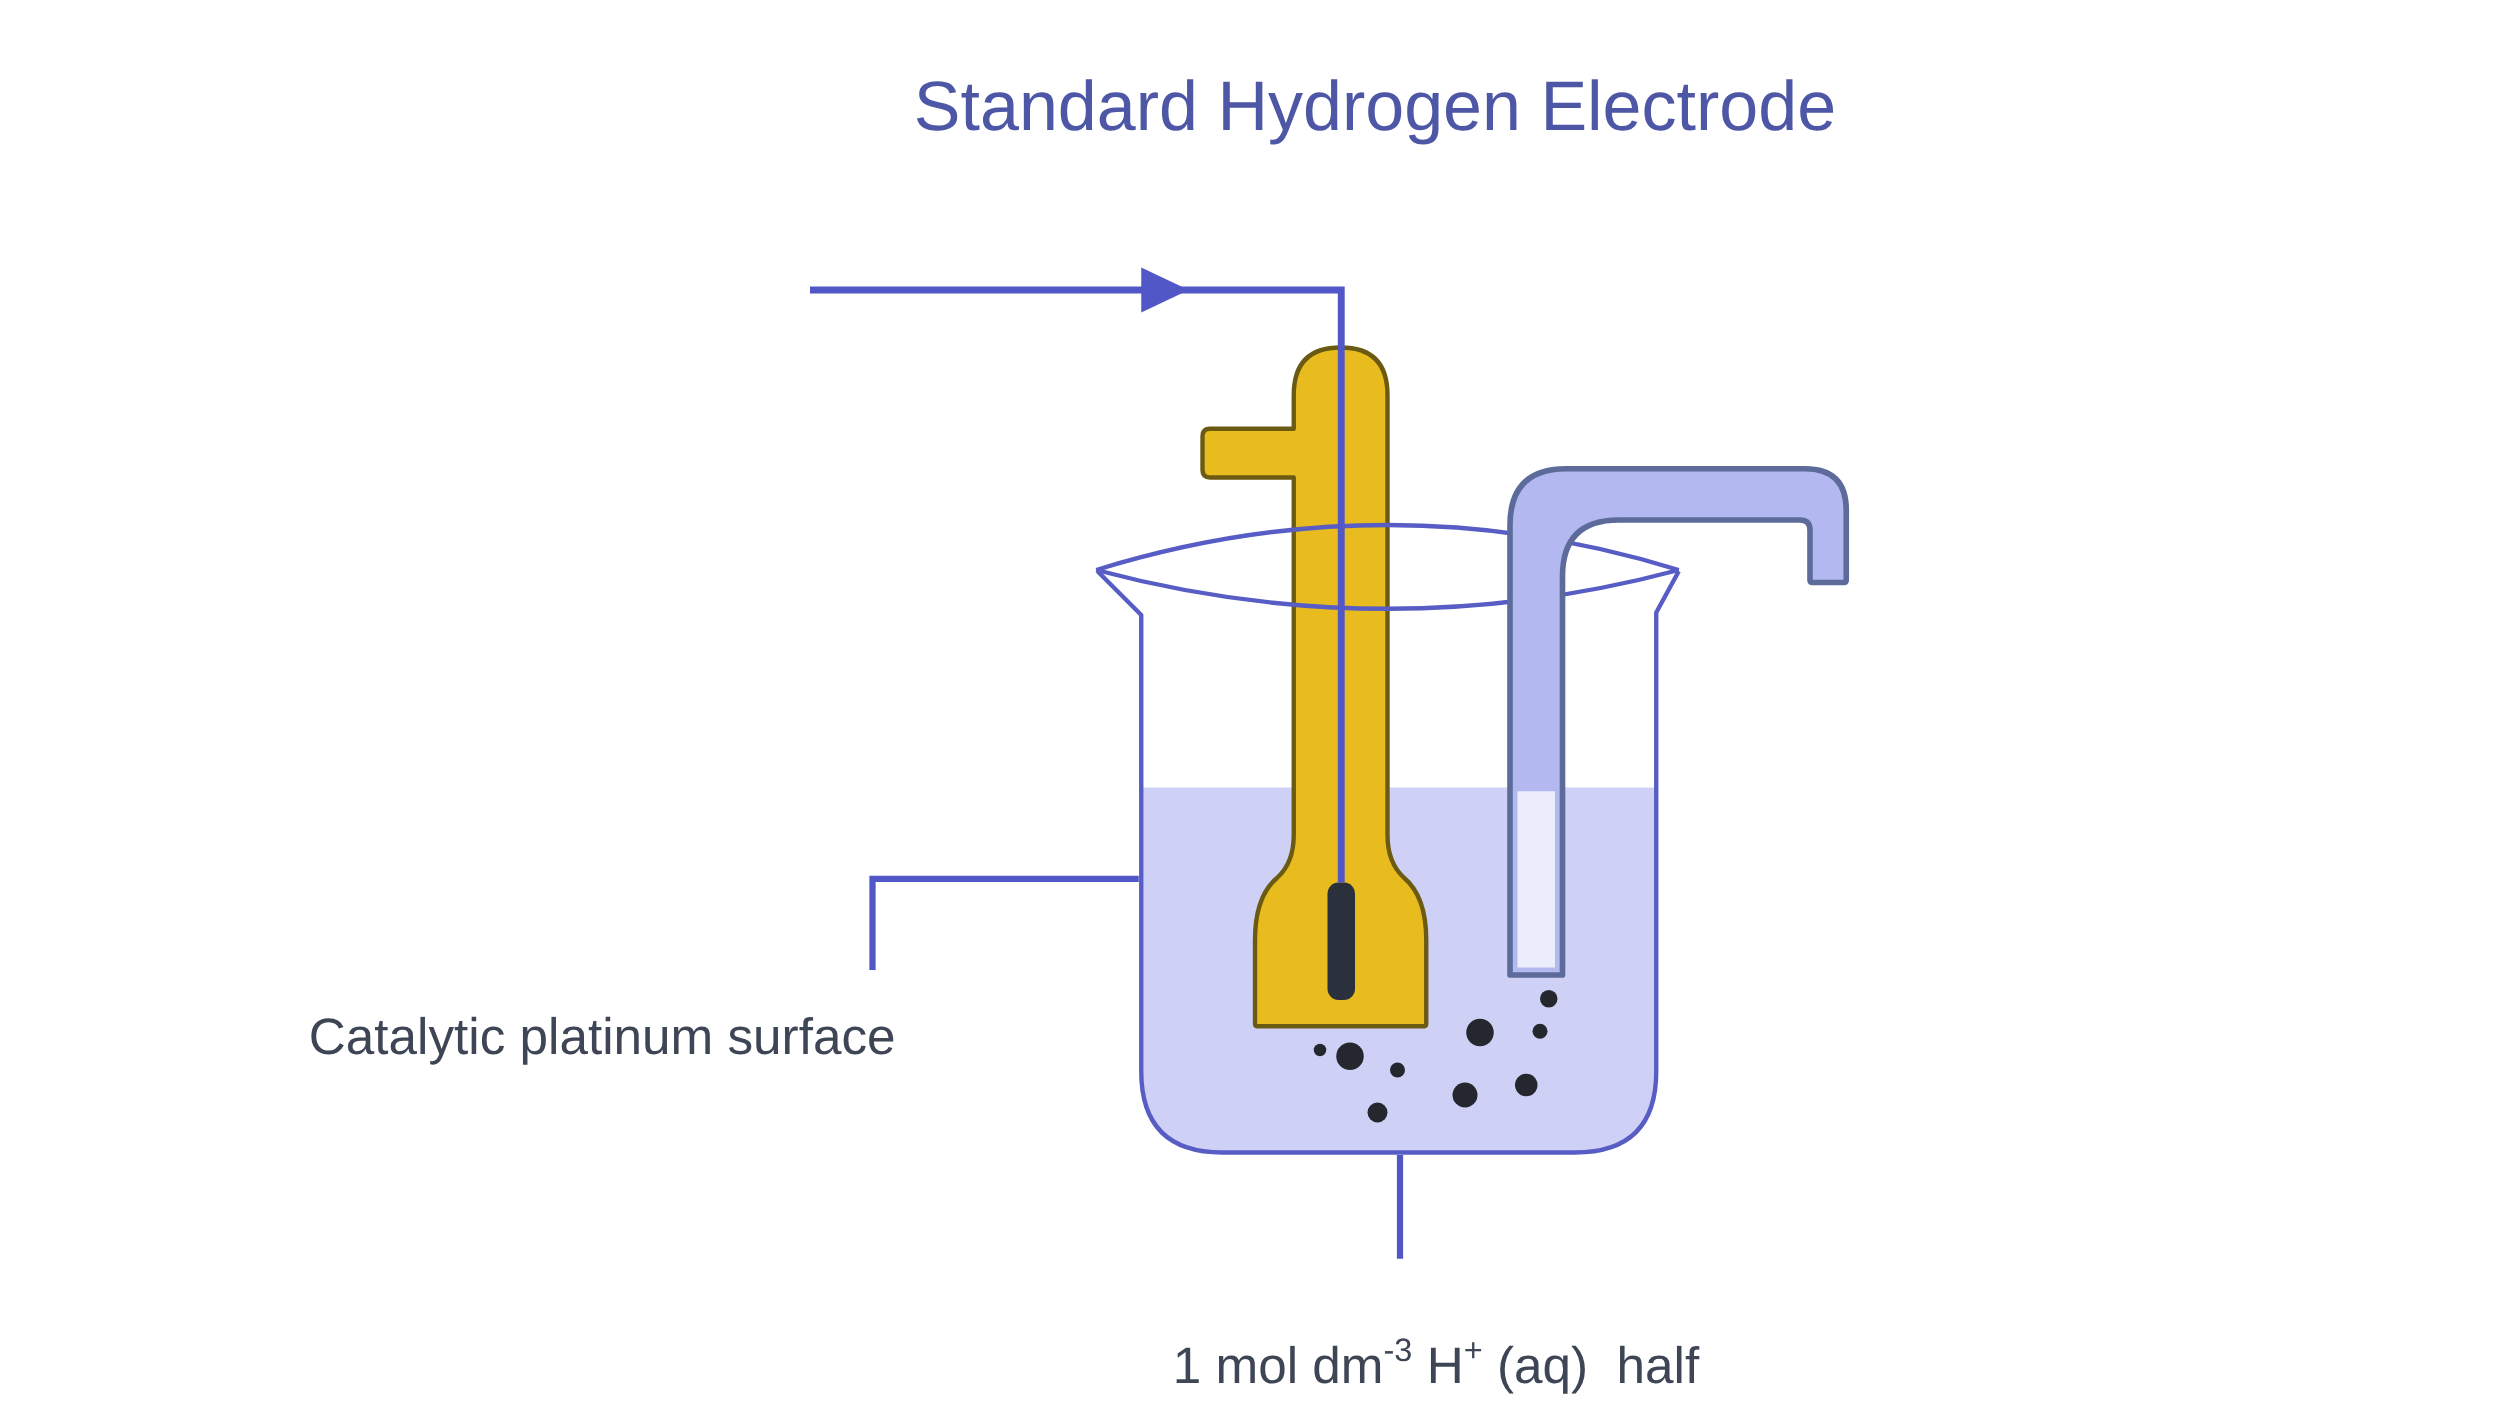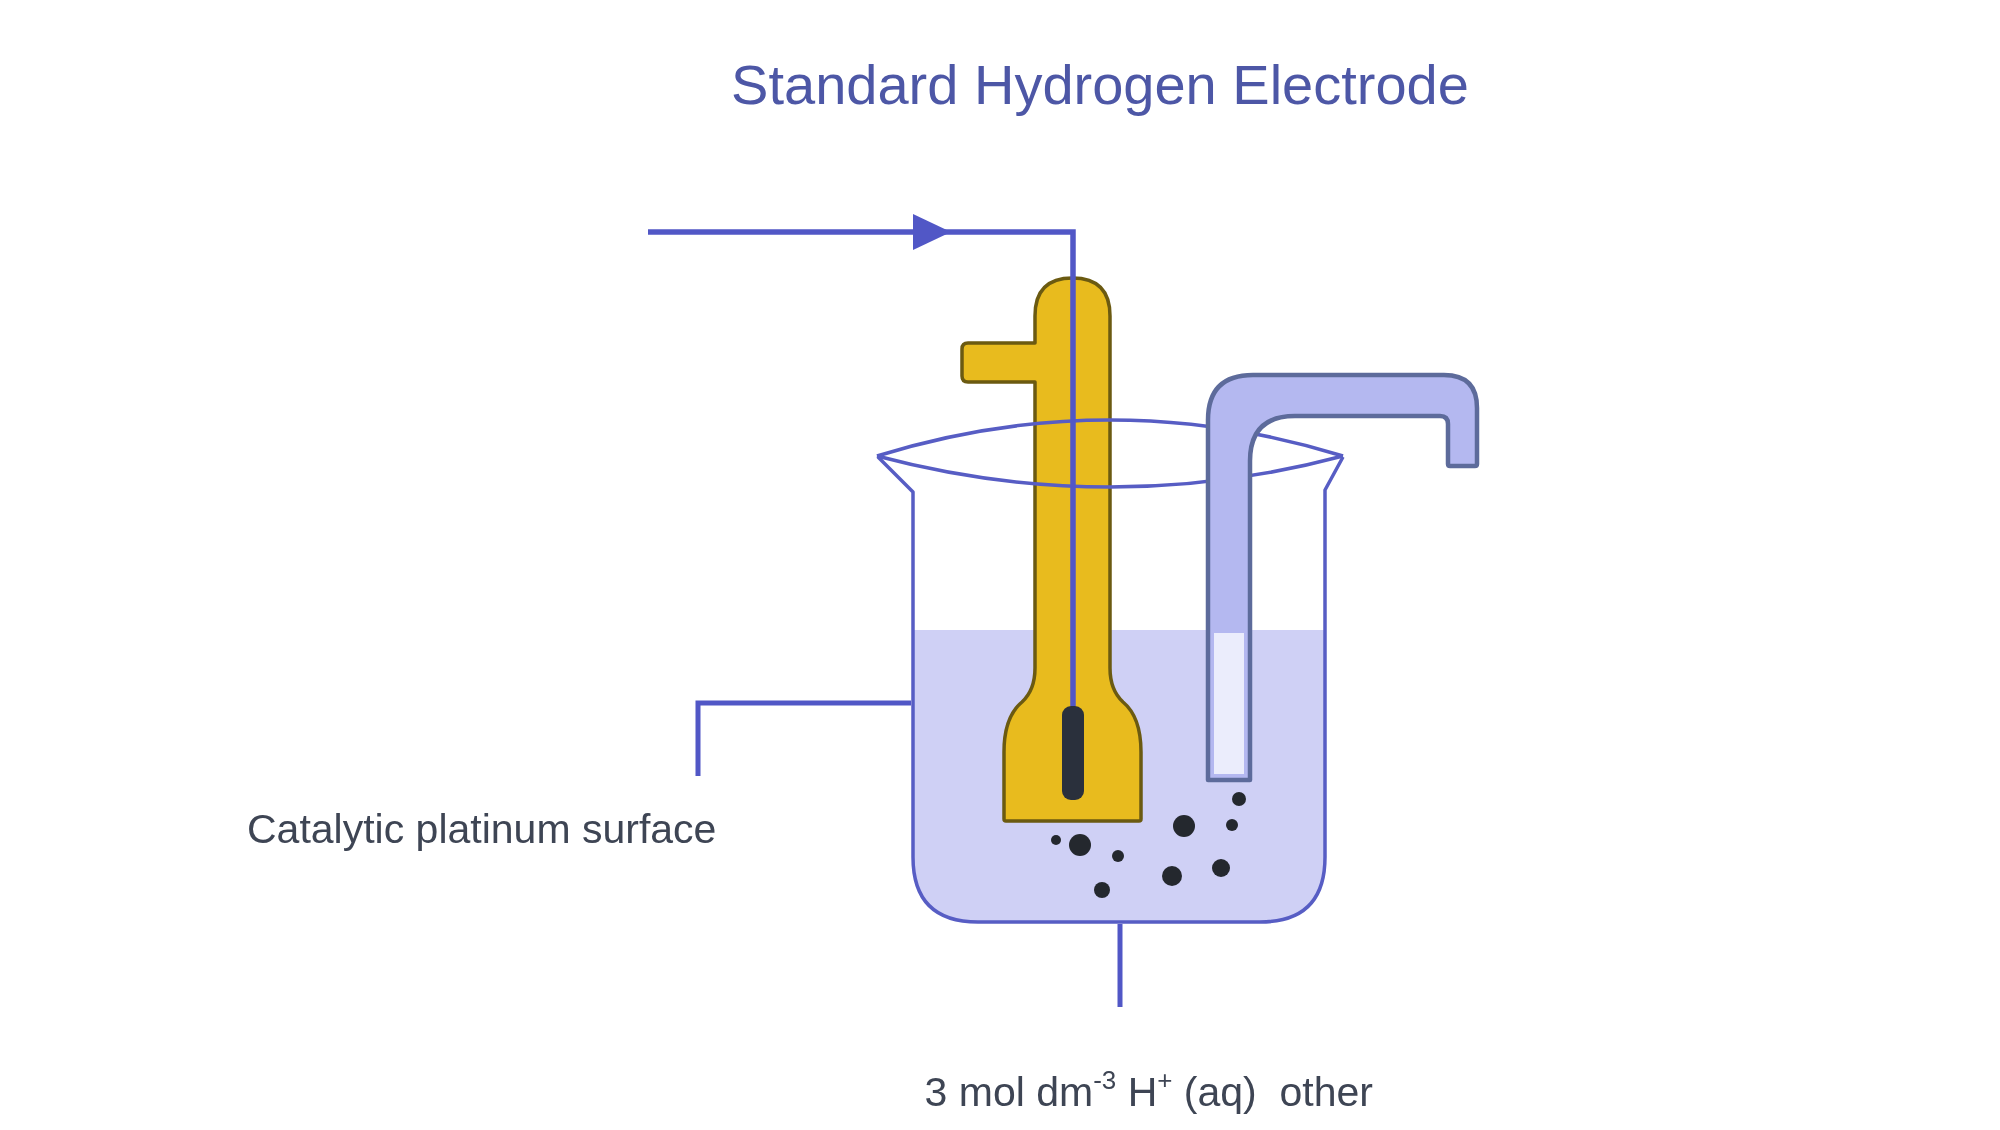--- a/index.html
+++ b/index.html
@@ -93,16 +93,16 @@
     <path d="M 1120 924 L 1120 1007" style="fill:none; stroke:var(--wire-blue); stroke-width:5;"></path>
   </svg>
 
   <div class="title">Standard Hydrogen Electrode</div>
 
 
 
   <div class="lbl" id="platinum-label">Catalytic platinum surface</div>
 
   <div class="lbl" id="conc-label">
-    <span>3 mol dm</span><span class="supscript">-3</span><span> H</span><span class="supscript">+</span><span> (aq)  other</span>
+    <span>1 mol dm</span><span class="supscript">-3</span><span> H</span><span class="supscript">+</span><span> (aq)  half</span>
   </div>
 
 </div>
 
 </body></html>

